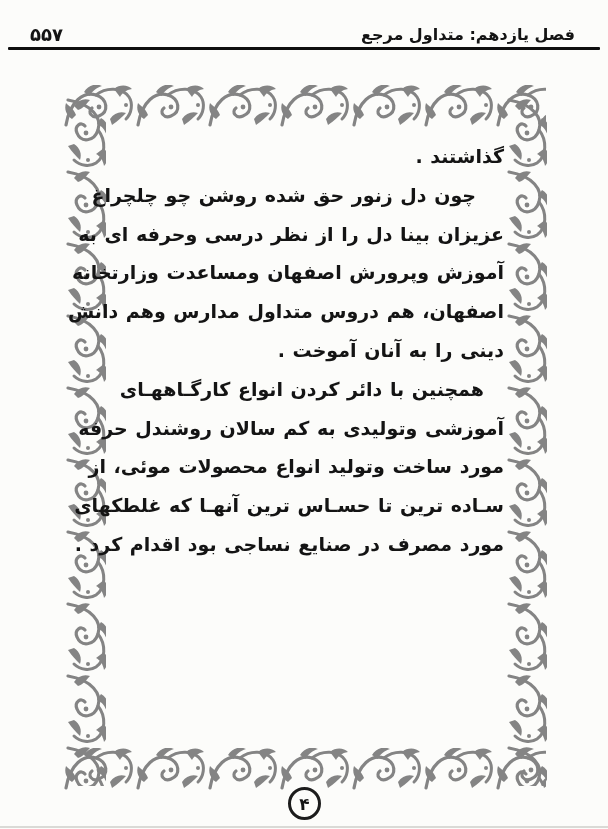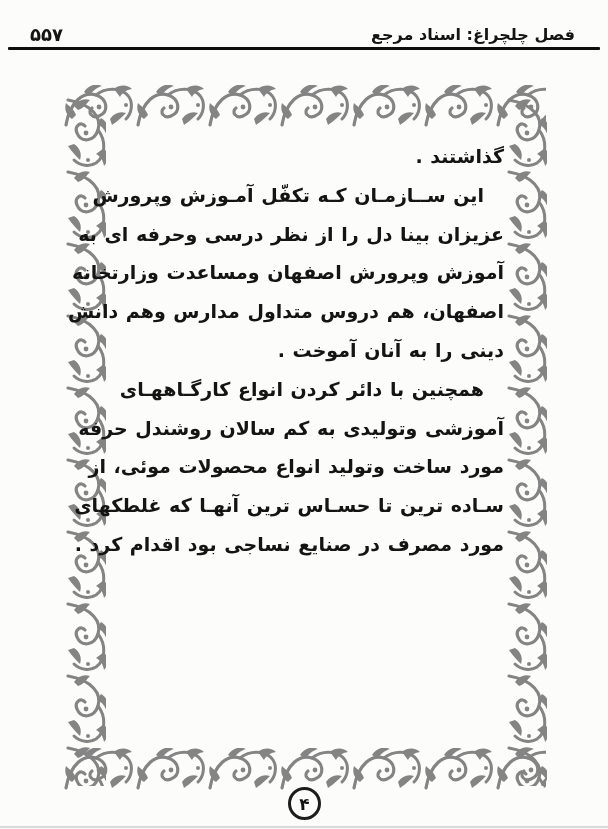--- a/index.html
+++ b/index.html
@@ -61,21 +61,21 @@
     position:absolute;left:0;bottom:1px;width:608px;height:2px;
     background:#dadad6;
   }
 </style>
 </head>
 <body>
 
 <div class="page">
 
   <div class="hdr-num">۵۵۷</div>
-  <div class="hdr-title">فصل چلچراغ: اسناد مرجع</div>
+  <div class="hdr-title">فصل یازدهم: متداول مرجع</div>
   <div class="hdr-rule"></div>
 
   <svg width="0" height="0" style="position:absolute" aria-hidden="true">
     <defs>
       <g id="motif">
         <path d="M4 40 C8 16 22 6 34 10 C46 14 47 27 37 31 C30 34 25 27 30 23" fill="none" stroke-width="3.2" stroke-linecap="round" style="stroke:var(--ornament)"></path>
         <path d="M34 10 C44 2 60 2 67 12 C71 18 70 28 64 34" fill="none" stroke-width="3" stroke-linecap="round" style="stroke:var(--ornament)"></path>
         <path d="M22 7 C26 0 34 -2 40 1 C34 3 30 6 28 11 Z" style="fill:var(--ornament)"></path>
         <path d="M52 4 C58 -1 66 0 70 4 C64 5 60 8 58 12 Z" style="fill:var(--ornament)"></path>
         <path d="M10 34 C4 30 2 24 4 18 C8 22 12 24 14 30 Z" style="fill:var(--ornament)"></path>
@@ -102,21 +102,21 @@
   </svg>
   <svg class="b b-left" aria-hidden="true">
     <rect width="100%" height="100%" fill="url(#pV)"></rect>
   </svg>
   <svg class="b b-right" aria-hidden="true">
     <rect width="100%" height="100%" fill="url(#pV)"></rect>
   </svg>
 
   <div class="text-block">
     <div class="line">گذاشتند .</div>
-    <div class="line indent-md">این ســازمـان کـه تکفّل آمـوزش وپرورش</div>
+    <div class="line indent-lg">چون دل زنور حق شده روشن چو چلچراغ</div>
     <div class="line">عزیزان بینا دل را از نظر درسی وحرفه ای به</div>
     <div class="line">آموزش وپرورش اصفهان ومساعدت وزارتخانه</div>
     <div class="line">اصفهان، هم دروس متداول مدارس وهم دانش</div>
     <div class="line">دینی را به آنان آموخت .</div>
     <div class="line indent-md">همچنین با دائر کردن انواع کارگـاههـای</div>
     <div class="line">آموزشی وتولیدی به کم سالان روشندل حرفه</div>
     <div class="line">مورد ساخت وتولید انواع محصولات موئی، از</div>
     <div class="line">سـاده ترین تا حسـاس ترین آنهـا که غلطکهای</div>
     <div class="line">مورد مصرف در صنایع نساجی بود اقدام کرد .</div>
   </div>

